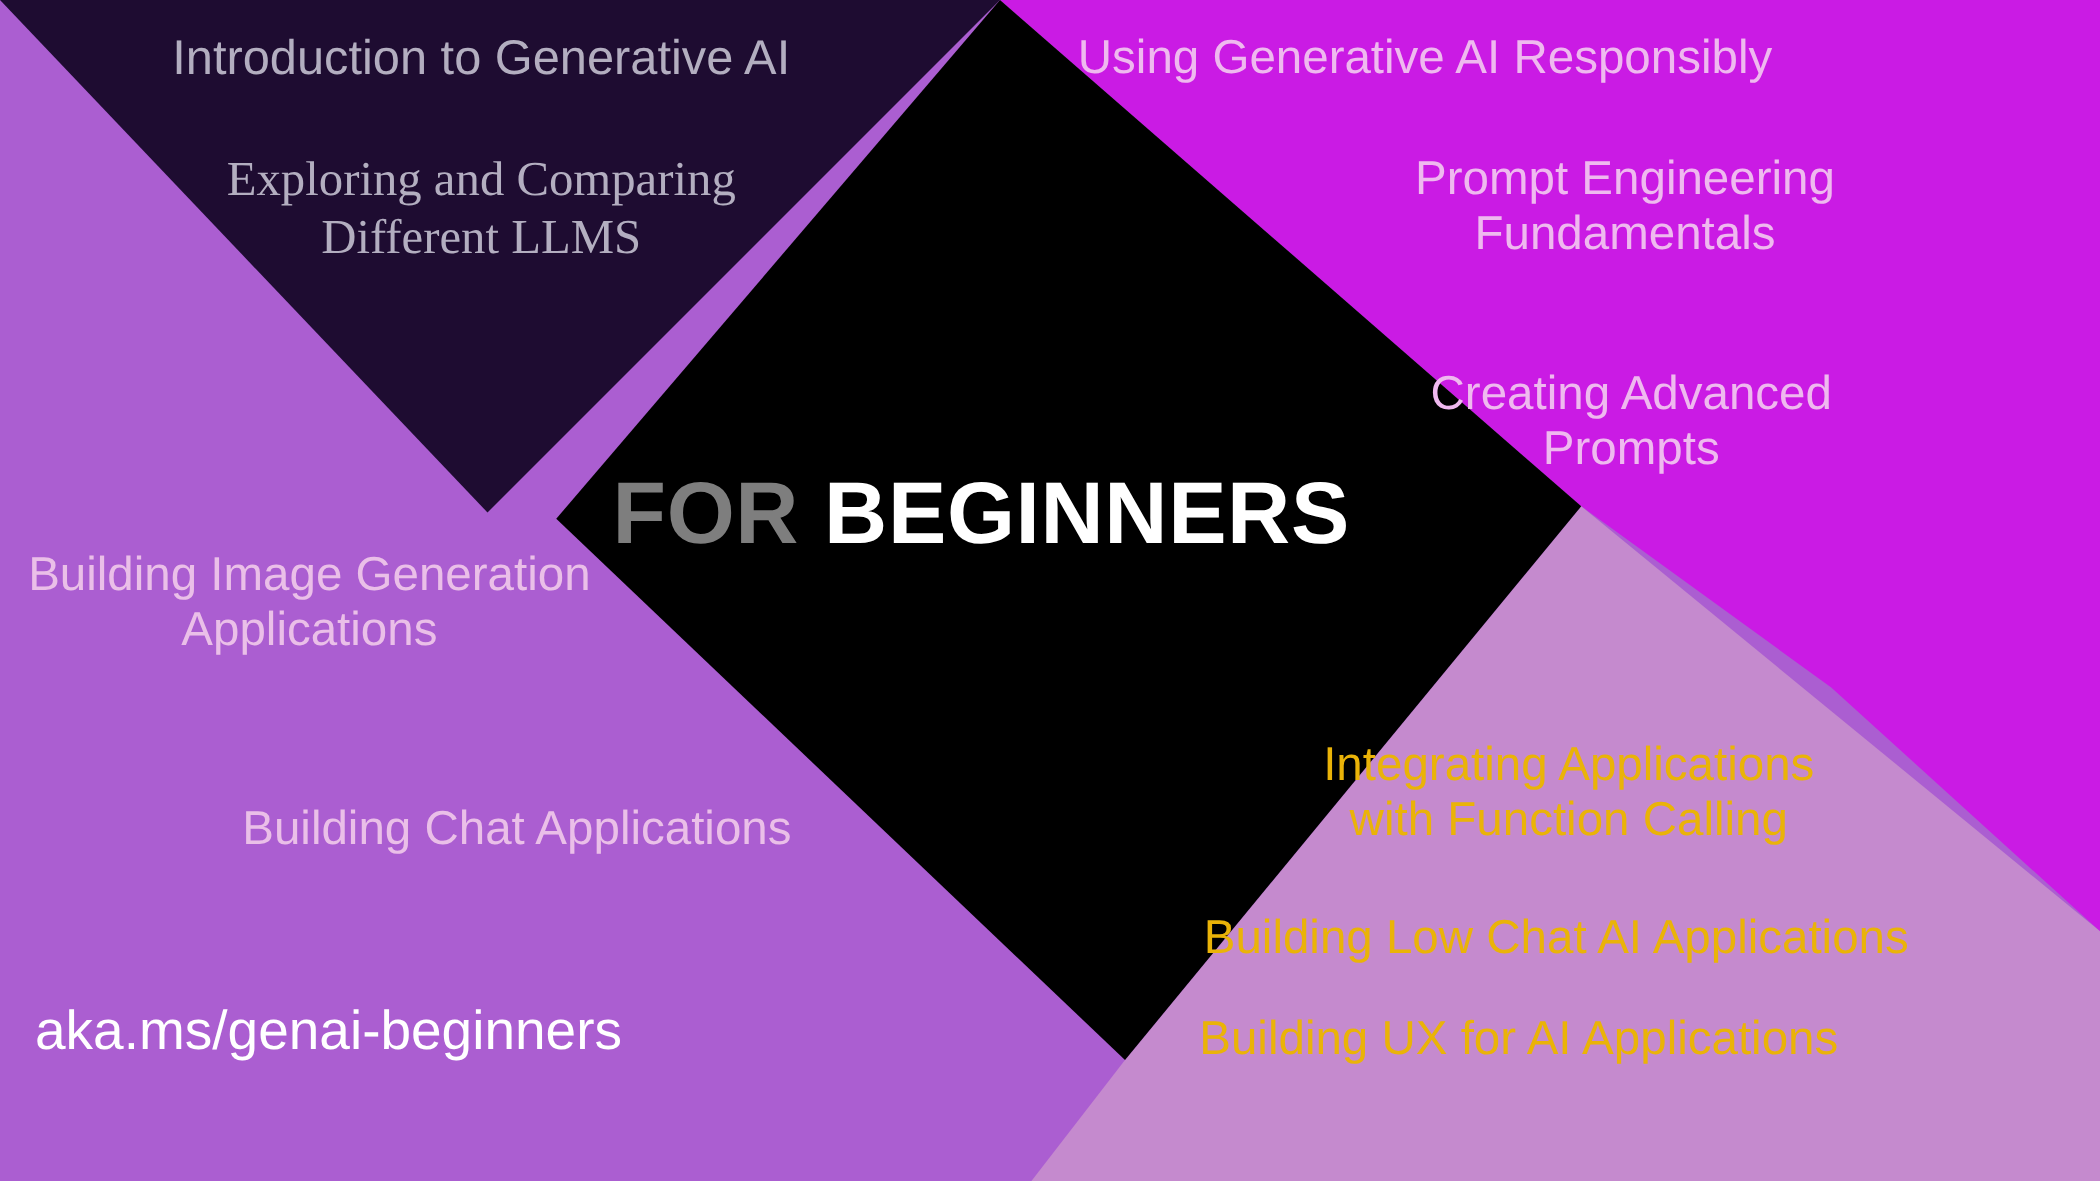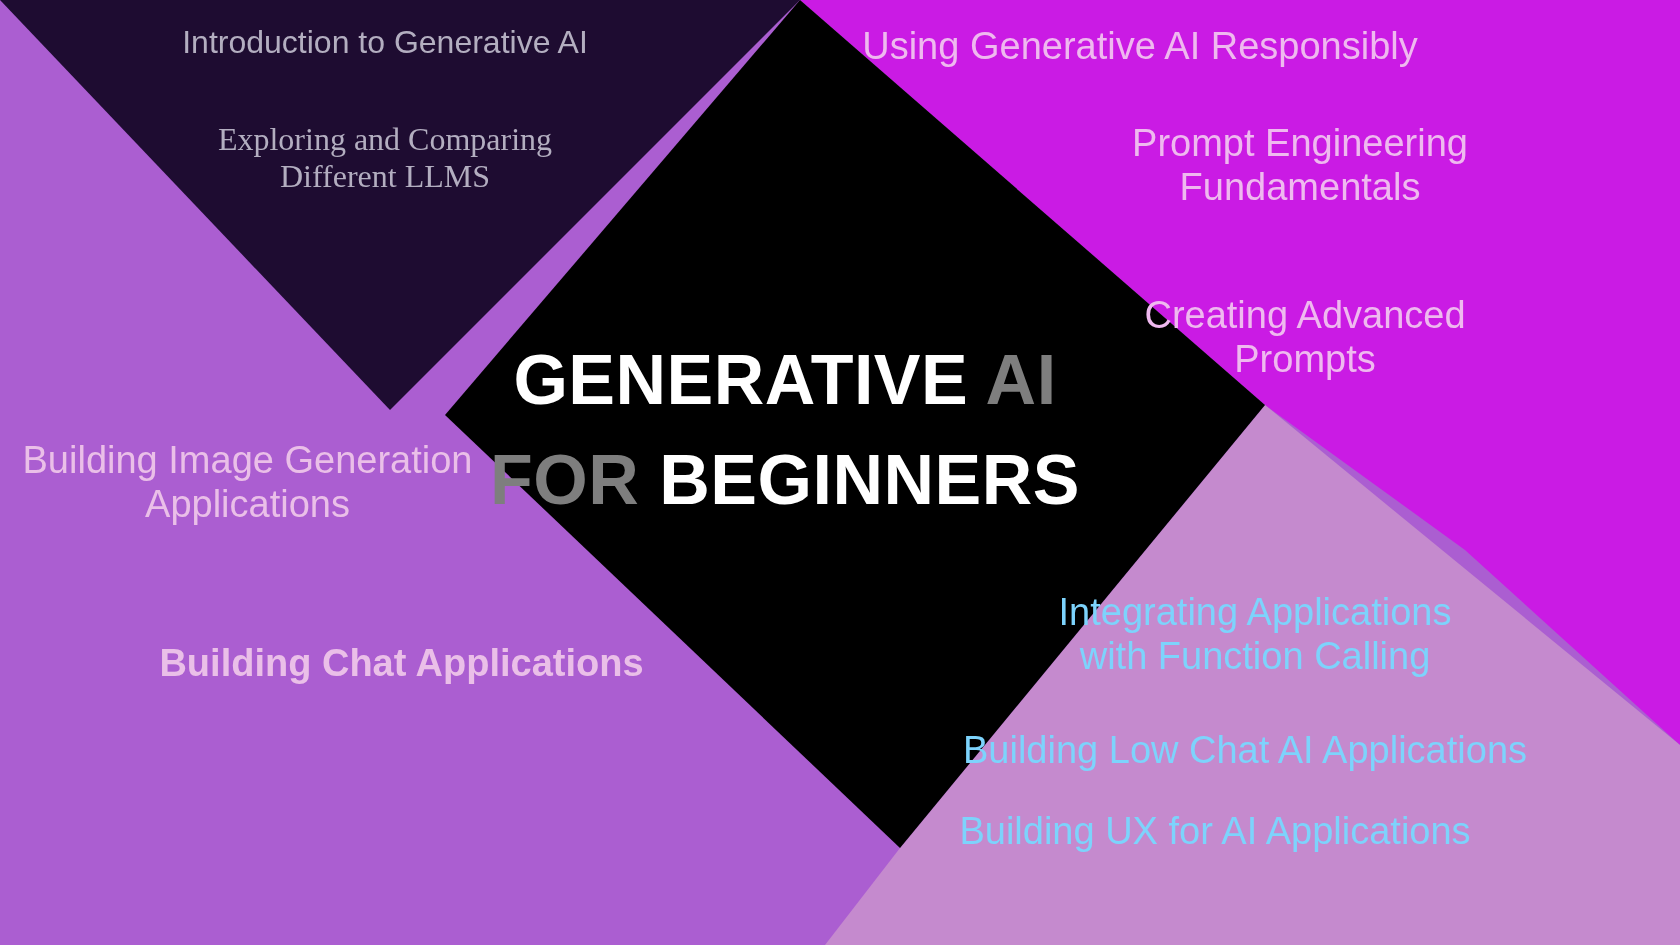--- a/index.html
+++ b/index.html
@@ -32,21 +32,21 @@
     position: absolute;
     margin: 0;
     line-height: 1.17;
     font-weight: 400;
     white-space: pre-line;
   }
 
   
   .topic-tl {
     color: #b3aec0;
-    font-size: 32px;
+    font-size: 39px;
     text-align: center;
   }
   #topic-intro        { left: 40px;  top: 24px;  width: 690px; }
   #topic-llms         { left: 40px;  top: 121px; width: 690px; font-family: Liberation Serif, serif; }
 
   
   .topic-tr {
     color: #efb9ef;
     font-size: 38px;
     text-align: center;
@@ -56,25 +56,25 @@
   #topic-advanced     { left: 960px;  top: 293px; width: 690px; text-align: center; }
 
   
   .topic-left {
     color: #eabfe8;
     font-size: 38px;
     text-align: center;
   }
   #topic-image-gen    { left: -15px; top: 438px; width: 525px; }
   #topic-search       { left: 0px;   top: 571px; width: 665px; }
-  #topic-chat         { left: 4px;   top: 641px; width: 795px; font-weight: bold; }
+  #topic-chat         { left: 16px;   top: 641px; width: 795px; }
 
   
   .topic-br {
-    color: #7dd3fc;
+    color: #eab308;
     font-size: 38px;
     text-align: center;
   }
   #topic-function     { left: 985px;  top: 590px; width: 540px; }
   #topic-lowcode      { left: 900px;  top: 728px; width: 690px; }
   #topic-ux           { left: 840px;  top: 809px; width: 750px; }
 
   
   #center-lockup {
     position: absolute;
@@ -148,19 +148,19 @@
     <p class="topic topic-left" id="topic-image-gen">Building Image Generation
 Applications</p>
     <p class="topic topic-left" id="topic-chat">Building Chat Applications</p>
 
     <p class="topic topic-br" id="topic-function">Integrating Applications
 with Function Calling</p>
     <p class="topic topic-br" id="topic-lowcode">Building Low Chat AI Applications</p>
     <p class="topic topic-br" id="topic-ux">Building UX for AI Applications</p>
 
     <div id="center-lockup">
-      <p id="title-line-1"><span>GENERATIVE </span><span class="accent-word">AI</span></p>
       <p id="title-line-2"><span class="accent-word">FOR </span><span>BEGINNERS</span></p>
     </div>
 
+    <p id="url-text">aka.ms/genai-beginners</p>
 
   </div>
 </div>
 
 </body></html>

